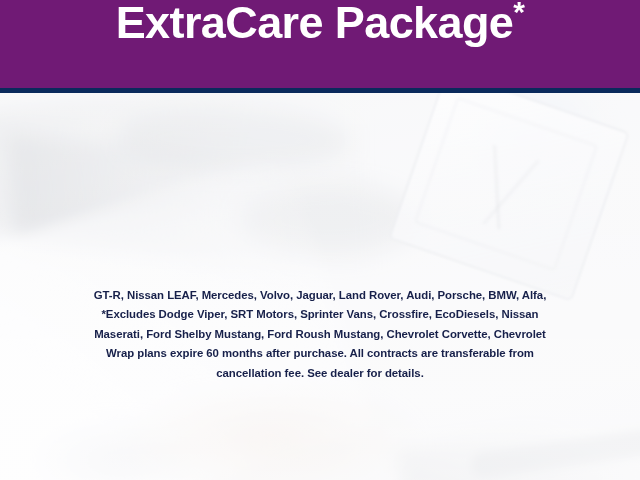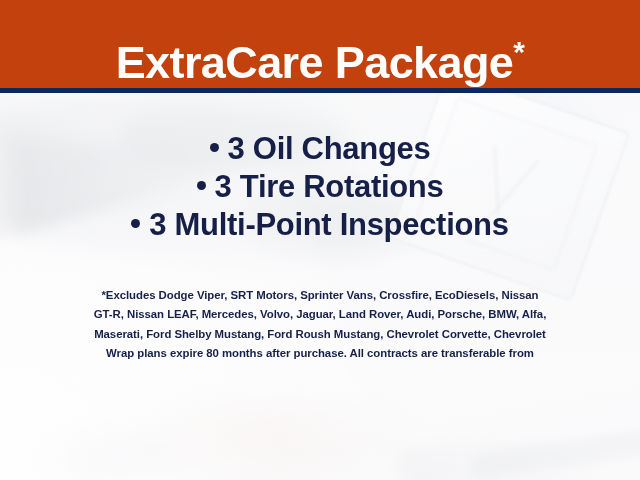--- a/index.html
+++ b/index.html
@@ -154,23 +154,23 @@
     inset: 0;
     background: linear-gradient(180deg, rgba(255,255,255,0.30) 0%, rgba(255,255,255,0.10) 45%, rgba(255,255,255,0.42) 100%);
   }
 
   
   .header-band {
     position: absolute;
     left: 0; top: 0;
     width: 640px;
     height: 88px;
-    background: #c2410c;
+    background: #701a75;
     display: flex;
-    align-items: flex-end;
+    align-items: flex-start;
     justify-content: center;
     z-index: 5;
   }
   .header-rule {
     position: absolute;
     left: 0; top: 88px;
     width: 640px;
     height: 5px;
     background: #0a2a5c;
     z-index: 5;
@@ -258,26 +258,22 @@
     <div class="shape-device-2"></div>
     <div class="photo-wash"></div>
     <div class="photo-wash-2"></div>
   </div>
 
   <div class="header-band">
     <h1 class="promo-title"><span>ExtraCare Package</span><span class="asterisk">*</span></h1>
   </div>
   <div class="header-rule"></div>
 
-  <div class="benefits">
-    <div class="benefit-line"><span class="benefit-bullet"></span><span>3 Oil Changes</span></div>
-    <div class="benefit-line"><span class="benefit-bullet"></span><span>3 Tire Rotations</span></div>
-    <div class="benefit-line"><span class="benefit-bullet"></span><span>3 Multi-Point Inspections</span></div>
+
+  <div class="disclaimer">
+    <div class="disclaimer-line">GT-R, Nissan LEAF, Mercedes, Volvo, Jaguar, Land Rover, Audi, Porsche, BMW, Alfa,</div>
+    <div class="disclaimer-line">*Excludes Dodge Viper, SRT Motors, Sprinter Vans, Crossfire, EcoDiesels, Nissan</div>
+    <div class="disclaimer-line">Maserati, Ford Shelby Mustang, Ford Roush Mustang, Chevrolet Corvette, Chevrolet</div>
+    <div class="disclaimer-line">Wrap plans expire 60 months after purchase. All contracts are transferable from</div>
+    <div class="disclaimer-line">cancellation fee. See dealer for details.</div>
   </div>
 
-  <div class="disclaimer">
-    <div class="disclaimer-line">*Excludes Dodge Viper, SRT Motors, Sprinter Vans, Crossfire, EcoDiesels, Nissan</div>
-    <div class="disclaimer-line">GT-R, Nissan LEAF, Mercedes, Volvo, Jaguar, Land Rover, Audi, Porsche, BMW, Alfa,</div>
-    <div class="disclaimer-line">Maserati, Ford Shelby Mustang, Ford Roush Mustang, Chevrolet Corvette, Chevrolet</div>
-    <div class="disclaimer-line">Wrap plans expire 80 months after purchase. All contracts are transferable from</div>
-  </div>
-
 </div>
 
 </body></html>

